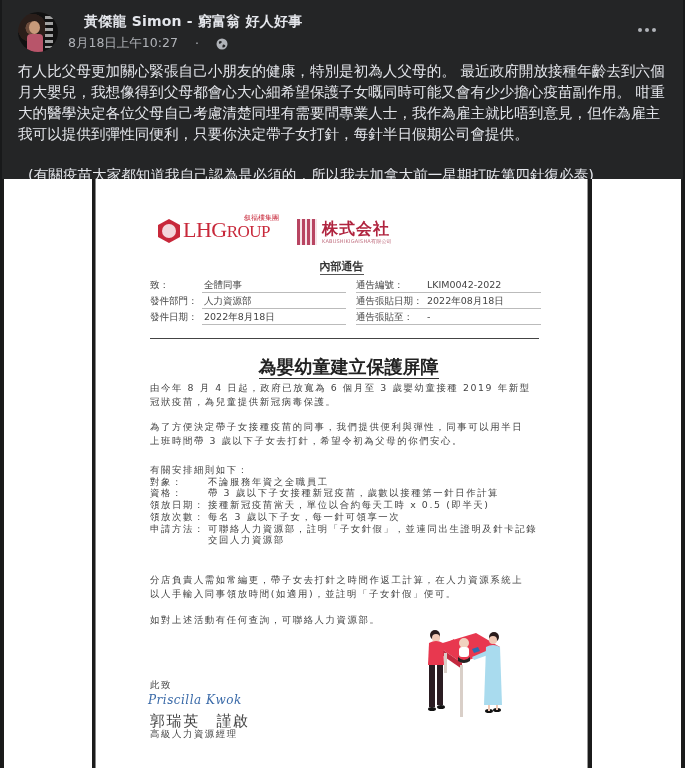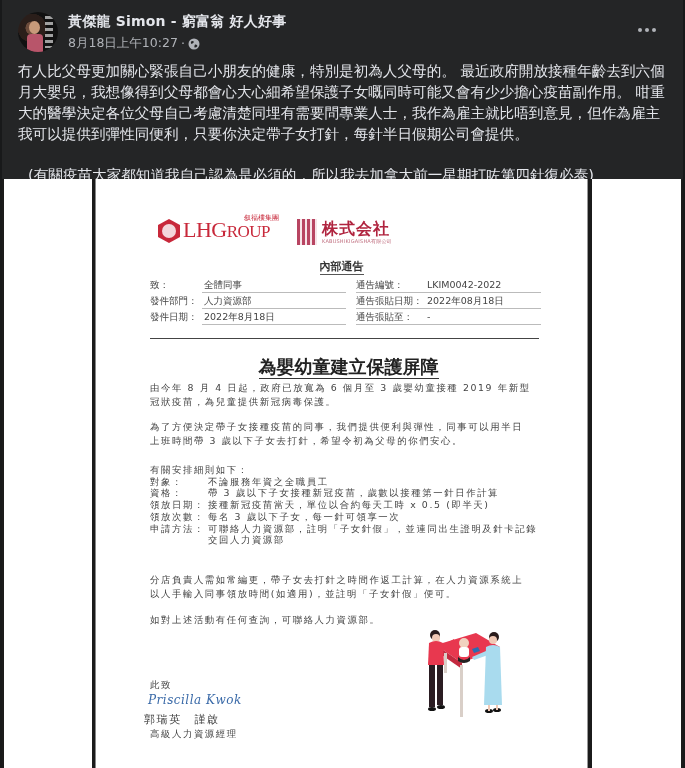--- a/index.html
+++ b/index.html
@@ -18,26 +18,26 @@
   .avatar {
     position:absolute; left:16px; top:12px; width:40px; height:40px; border-radius:50%;
     background: radial-gradient(circle at 35% 40%, #6b4a3a 0 18%, #2a1e1a 19% 40%, #111 41%);
     overflow:hidden;
   }
   .avatar .shirt { position:absolute; left:9px; top:22px; width:16px; height:18px; background:#b8556a; border-radius:4px 4px 0 0; }
   .avatar .face { position:absolute; left:11px; top:9px; width:11px; height:13px; background:#c89a7a; border-radius:50%; }
   .avatar .callig { position:absolute; left:27px; top:4px; width:8px; height:32px;
     background: repeating-linear-gradient(180deg,#ddd 0 3px, transparent 3px 6px); opacity:.7; }
   .author {
-    position:absolute; left:66px; top:13px; color:#e4e6eb; font-size:14px; font-weight:bold;
+    position:absolute; left:82px; top:13px; color:#e4e6eb; font-size:14px; font-weight:bold;
     white-space:nowrap; letter-spacing:0.2px;
   }
   .meta {
     position:absolute; left:66px; top:35px; color:#b0b3b8; font-size:12.5px; white-space:nowrap;
-    display:flex; align-items:center; gap:3px;
+    display:flex; align-items:center; gap:17px;
   }
   .globe { display:inline-block; width:12px; height:12px; }
   .more-btn {
     position:absolute; right:24px; top:20px; width:24px; height:20px;
     display:flex; align-items:center; justify-content:center; gap:3px;
   }
   .more-btn i { display:block; width:4px; height:4px; border-radius:50%; background:#b0b3b8; }
   .post-text {
     position:absolute; left:16px; top:60px; width:650px;
     color:#e4e6eb; font-size:14.6px; line-height:21px;
@@ -92,21 +92,21 @@
   .details { position:absolute; left:54px; top:285px; width:390px; font-size:9.4px; color:#444; letter-spacing:1.6px; line-height:11.7px; }
   .drow { display:flex; }
   .dlabel { width:58px; flex:none; }
   .bt3 { top:394px; }
   .bt4 { top:434px; }
 
   .illustration { position:absolute; left:318px; top:446px; width:100px; height:110px; }
 
   .closing { position:absolute; left:54px; top:500px; font-size:9.4px; color:#444; letter-spacing:1.6px; }
   .signature { position:absolute; left:52px; top:514px; font-family:"DejaVu Serif", serif; font-style:italic; color:#3a6aa8; font-size:12px; letter-spacing:0.5px; }
-  .signer { position:absolute; left:48px; top:533px; font-size:11px; color:#444; letter-spacing:1.6px; }
+  .signer { position:absolute; left:54px; top:533px; font-size:15px; color:#444; letter-spacing:1.6px; }
   .signer-title { position:absolute; left:54px; top:549px; font-size:9.4px; color:#444; letter-spacing:1.6px; }
 </style>
 </head>
 <body>
 
 <div class="post">
   <div class="post-header">
     <div class="avatar">
       <div class="face"></div>
       <div class="shirt"></div>

